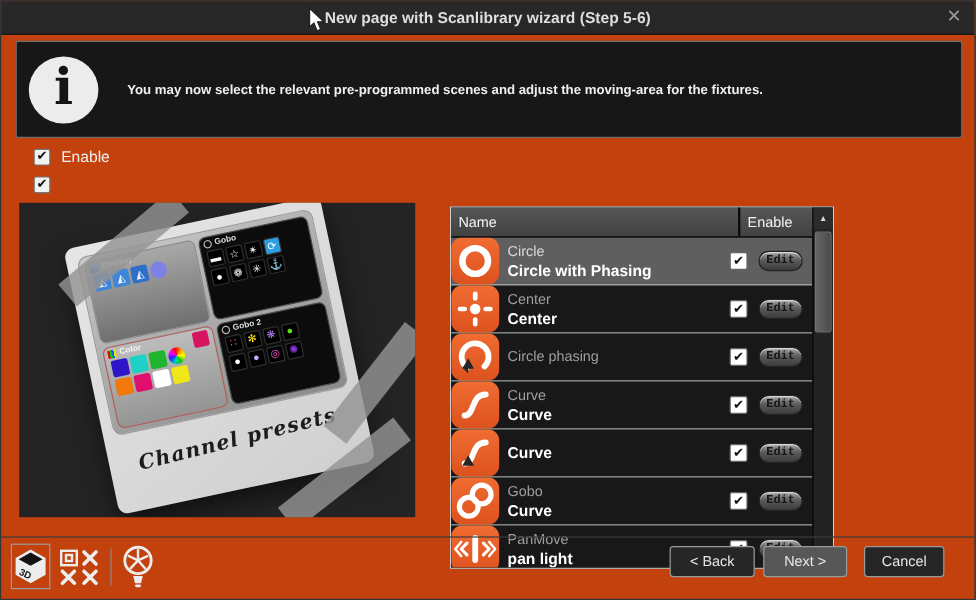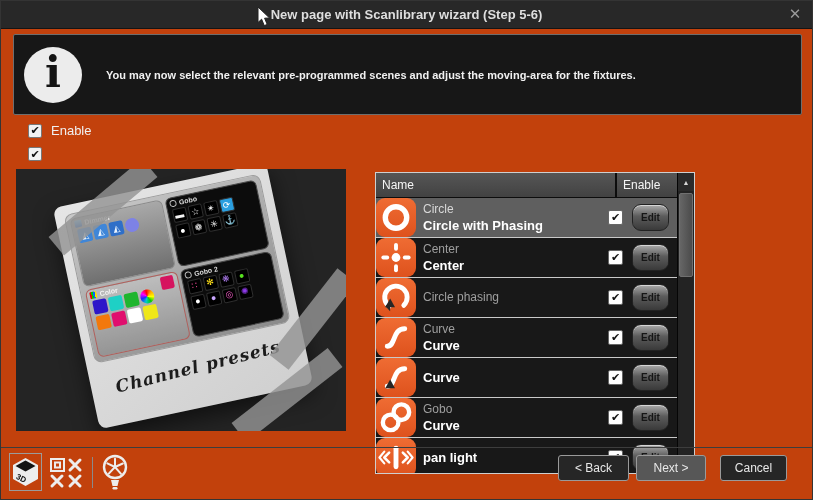--- a/index.html
+++ b/index.html
@@ -114,24 +114,24 @@
   .scene-text { flex:1; margin-left:7px; overflow:hidden; }
   .scene-name { font-size:12px; color:#9f9f9f; line-height:15px; }
   .row.sel .scene-name { color:#d8d8d8; }
   .scene-sub { font-size:13px; font-weight:700; color:#ffffff; line-height:17px; }
   .row-check {
     width:15px; height:15px; background:#fff; border:1px solid #666; border-radius:2px;
     display:flex; align-items:center; justify-content:center; font-size:11px; color:#111;
     margin-right:9px; flex:0 0 auto;
   }
   .edit-btn {
-    width:37px; height:27px; border-radius:9px; margin-right:8px; flex:0 0 auto;
+    width:37px; height:17px; border-radius:9px; margin-right:8px; flex:0 0 auto;
     background:linear-gradient(#ababab,#5c5c5c 45%,#3a3a3a);
     border:1px solid #222; box-shadow:inset 0 1px 0 #d6d6d6;
-    color:#161616; font-size:10px; font-weight:700; font-family:Liberation Sans, sans-serif;
+    color:#161616; font-size:10px; font-weight:700; font-family:Liberation Mono, monospace;
     display:flex; align-items:center; justify-content:center; padding:0;
   }
   .scrollbar {
     position:absolute; right:0; top:0; bottom:0; width:17px;
     background:#232323; border-left:1px solid #050505;
   }
   .sb-btn { position:absolute; left:0; right:0; height:18px; background:#2b2b2b; color:#d8d8d8; font-size:7px; display:flex; align-items:center; justify-content:center; }
   .sb-up { top:0; } .sb-down { bottom:0; }
   .sb-thumb { position:absolute; left:1px; right:1px; top:20px; height:84px; border-radius:2px; background:linear-gradient(90deg,#666,#4b4b4b); border:1px solid #707070; }
 
@@ -368,20 +368,21 @@
         <div class="scene-icon">
           <svg width="40" height="39" viewBox="0 0 40 40">
             <rect x="17.5" y="8" width="5" height="24" rx="2.5" fill="#fff"></rect>
             <path d="M13,15 L8,20 L13,25" fill="none" stroke="#fff" stroke-width="2.6" stroke-linecap="round" stroke-linejoin="round"></path>
             <path d="M8,14 L3,20 L8,26" fill="none" stroke="#fff" stroke-width="2.2" stroke-linecap="round" stroke-linejoin="round"></path>
             <path d="M27,15 L32,20 L27,25" fill="none" stroke="#fff" stroke-width="2.6" stroke-linecap="round" stroke-linejoin="round"></path>
             <path d="M32,14 L37,20 L32,26" fill="none" stroke="#fff" stroke-width="2.2" stroke-linecap="round" stroke-linejoin="round"></path>
           </svg>
         </div>
         <div class="scene-text">
+          <div class="scene-name">PanMove</div>
           <div class="scene-sub">pan light</div>
         </div>
         <span class="row-check">
             <span>✔</span>
           </span>
         <button class="edit-btn">Edit</button>
       </div>
 
     </div>
     <div class="scrollbar">

